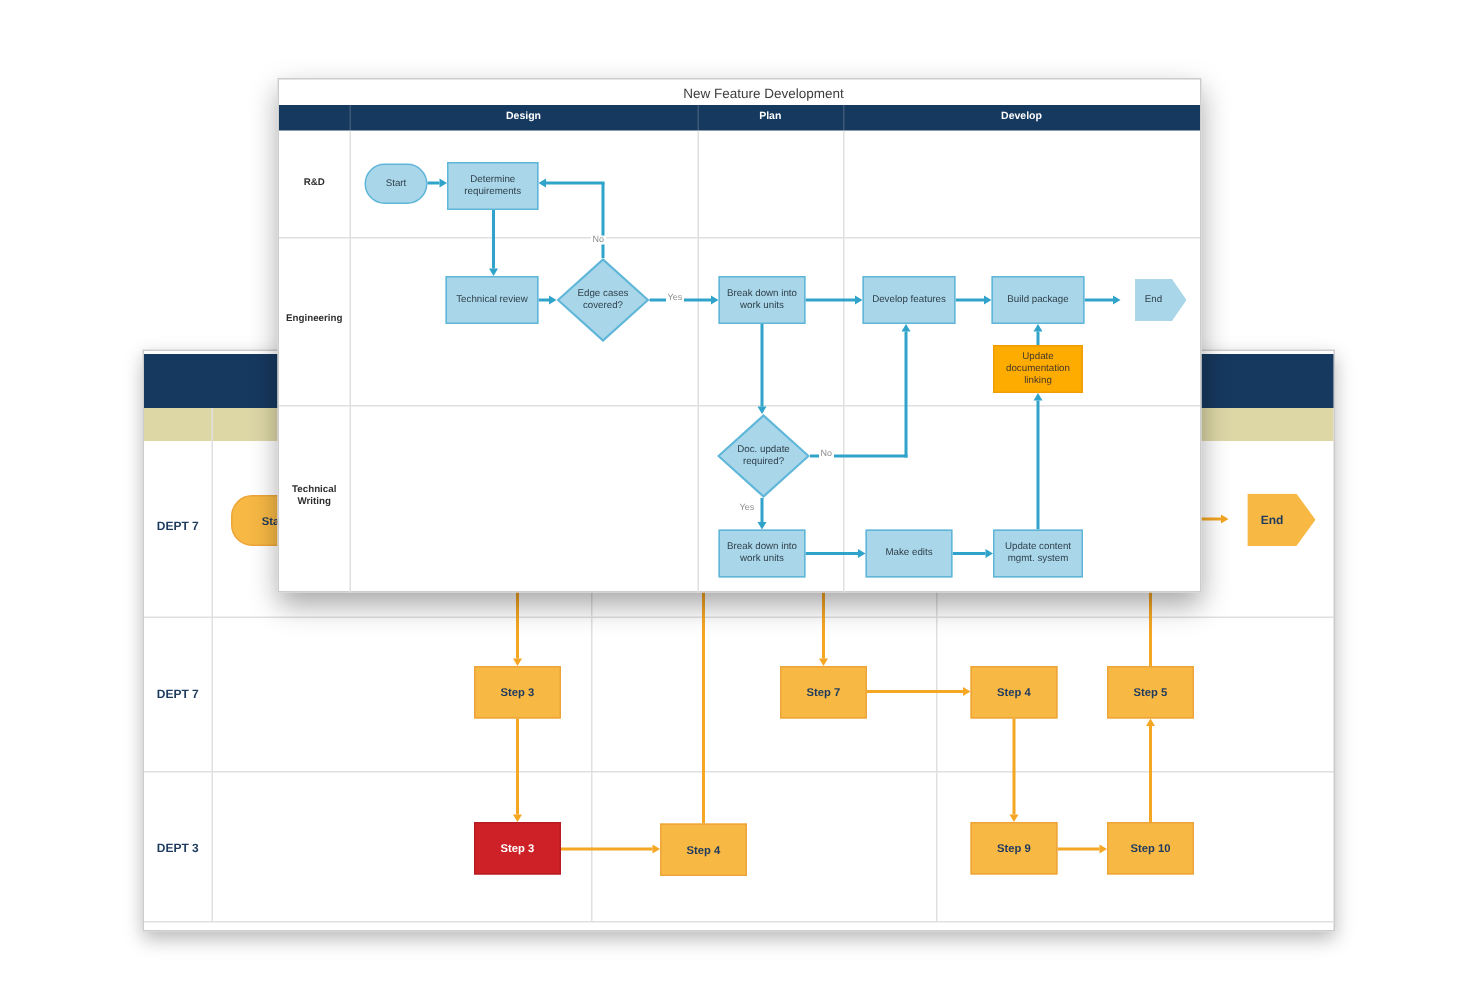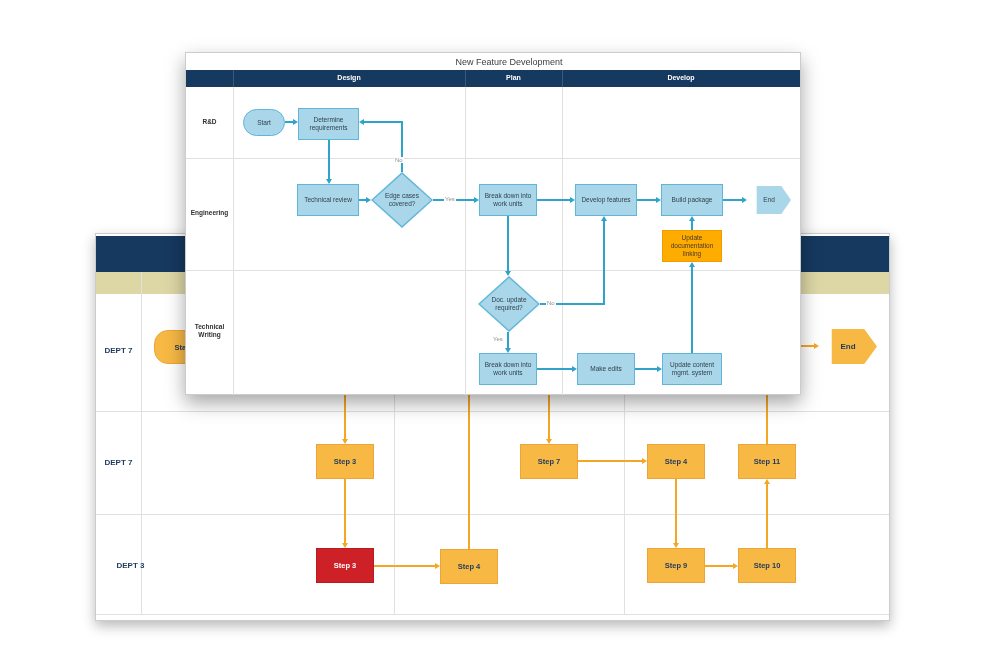--- a/index.html
+++ b/index.html
@@ -64,21 +64,21 @@
 
     <div class="abs gl glv" style="left:45px;top:38px;height:342px;"></div>
     <div class="abs gl glv" style="left:298px;top:60px;height:320px;"></div>
     <div class="abs gl glv" style="left:528px;top:60px;height:320px;"></div>
     <div class="abs gl glh" style="left:0;top:177px;width:793px;"></div>
     <div class="abs gl glh" style="left:0;top:280px;width:793px;"></div>
     <div class="abs gl glh" style="left:0;top:380px;width:793px;"></div>
 
     <div class="abs lane-label" style="left:0;top:112px;width:45px;font-size:8px;">DEPT 7</div>
     <div class="abs lane-label" style="left:0;top:224px;width:45px;font-size:8px;">DEPT 7</div>
-    <div class="abs lane-label" style="left:12px;top:327px;width:45px;font-size:8px;">DEPT 3</div>
+    <div class="abs lane-label" style="left:0;top:327px;width:45px;font-size:8px;">DEPT 3</div>
 
     <div class="abs ol vline" style="left:248px;top:150px;height:55px;"></div>
     <div class="abs ah ah-d-o" style="left:246px;top:205px;"></div>
     <div class="abs ol vline" style="left:248px;top:245px;height:64px;"></div>
     <div class="abs ah ah-d-o" style="left:246px;top:309px;"></div>
     <div class="abs ol hline" style="left:278px;top:331px;width:61px;"></div>
     <div class="abs ah ah-r-o" style="left:339px;top:329px;"></div>
     <div class="abs ol vline" style="left:372px;top:150px;height:165px;"></div>
     <div class="abs ol vline" style="left:452px;top:150px;height:55px;"></div>
     <div class="abs ah ah-d-o" style="left:450px;top:205px;"></div>
@@ -96,21 +96,21 @@
 
     <div class="abs node orange-node stadium" style="left:58px;top:96px;width:58px;height:34px;">Start</div>
     <div class="abs node bg-hex hex" style="left:723px;top:95px;width:58px;height:35px;">End</div>
     <div class="abs node orange-node" style="left:220px;top:210px;width:58px;height:35px;">Step 3</div>
     <div class="abs node red-node" style="left:220px;top:314px;width:58px;height:35px;">Step 3</div>
     <div class="abs node orange-node" style="left:344px;top:315px;width:58px;height:35px;">Step 4</div>
     <div class="abs node orange-node" style="left:424px;top:210px;width:58px;height:35px;">Step 7</div>
     <div class="abs node orange-node" style="left:551px;top:210px;width:58px;height:35px;">Step 4</div>
     <div class="abs node orange-node" style="left:551px;top:314px;width:58px;height:35px;">Step 9</div>
     <div class="abs node orange-node" style="left:642px;top:314px;width:58px;height:35px;">Step 10</div>
-    <div class="abs node orange-node" style="left:642px;top:210px;width:58px;height:35px;">Step 11</div>
+    <div class="abs node orange-node" style="left:642px;top:210px;width:58px;height:35px;">Step 5</div>
   </div>
 
   <div class="panel" id="fg-panel">
 
     <div class="abs fg-title" style="left:0;top:4px;width:614px;padding-left:32px;">New Feature Development</div>
     <div class="abs navy-band" style="left:0;top:17px;width:614px;height:17px;"></div>
     <div class="abs navy-sep" style="left:47px;top:17px;height:17px;"></div>
     <div class="abs navy-sep" style="left:279px;top:17px;height:17px;"></div>
     <div class="abs navy-sep" style="left:376px;top:17px;height:17px;"></div>
     <div class="abs phase-label" style="left:47px;top:21px;width:232px;">Design</div>

